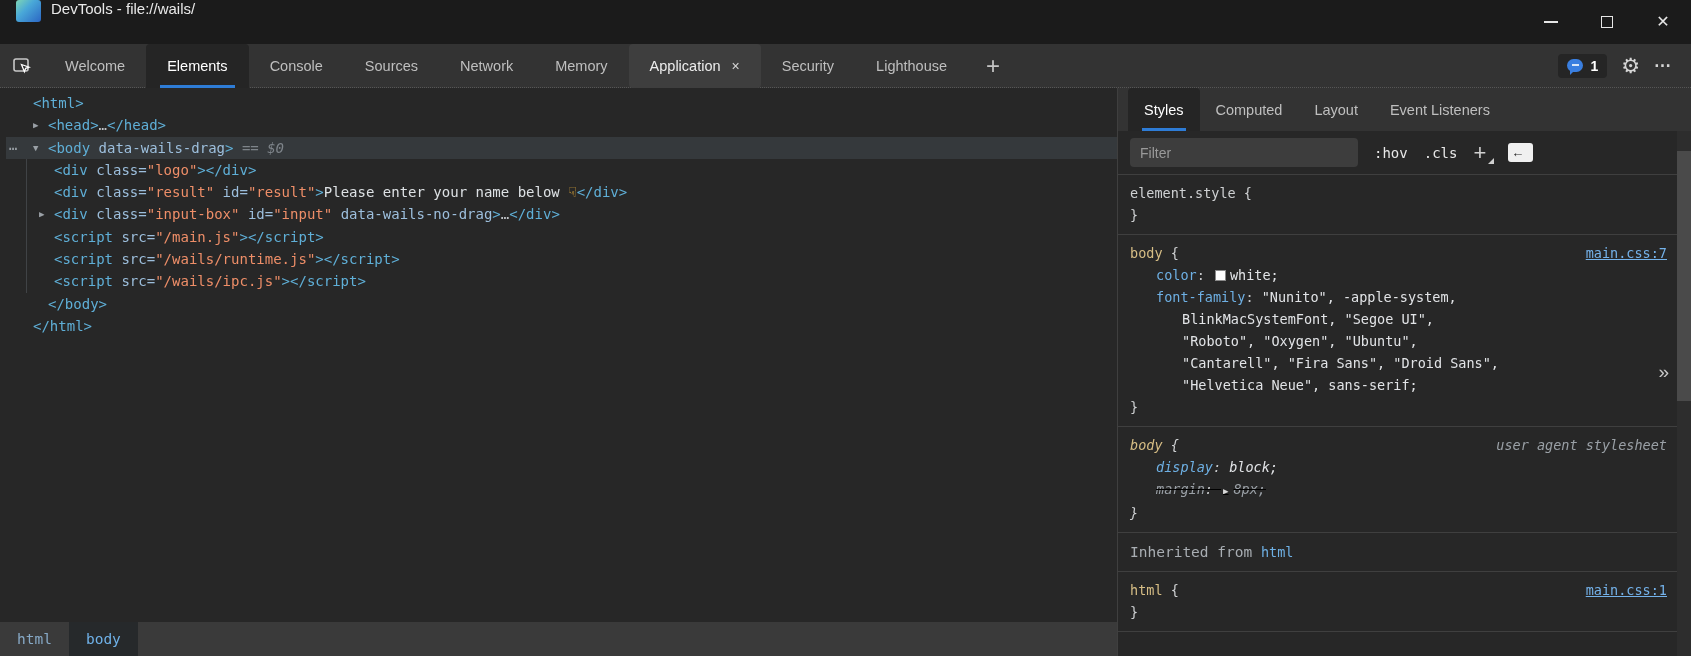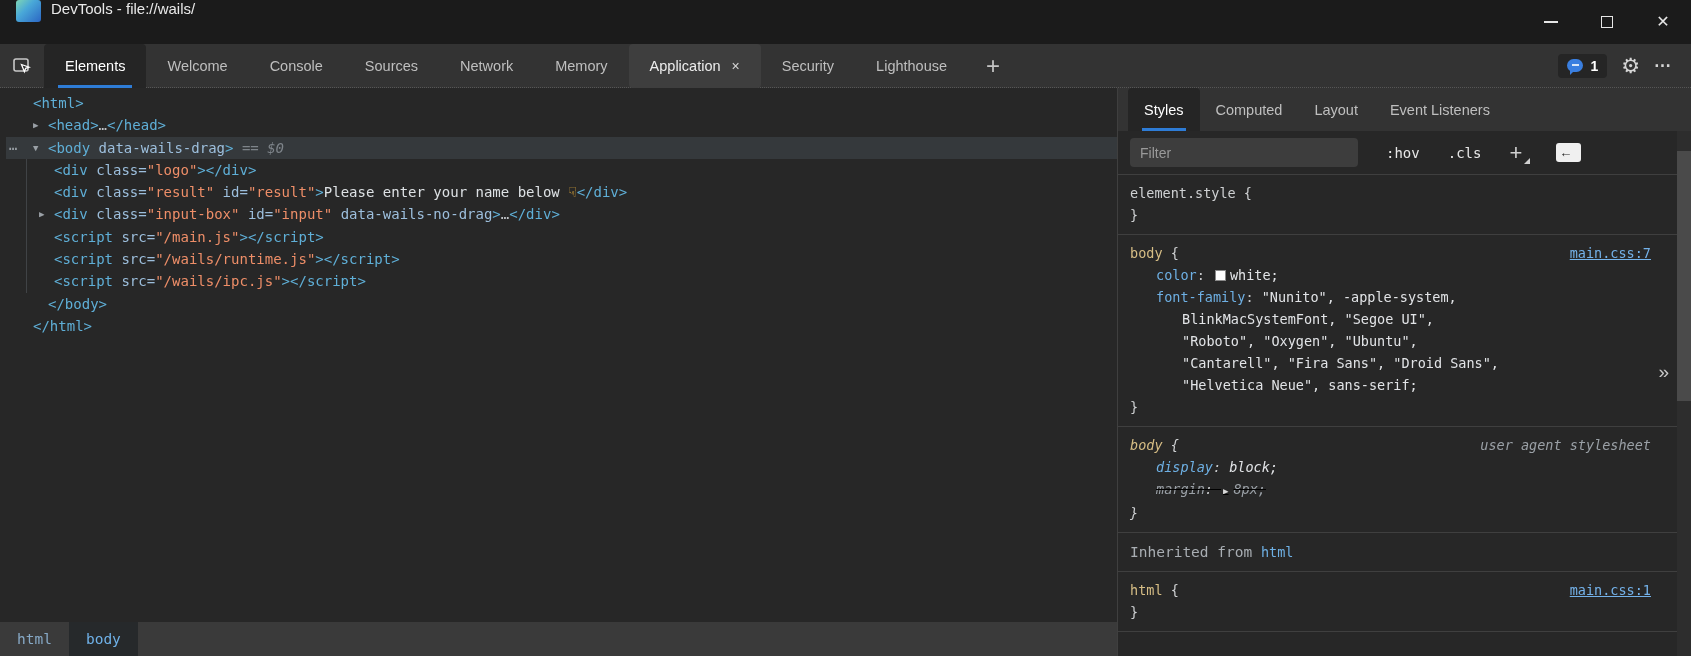--- a/index.html
+++ b/index.html
@@ -58,35 +58,35 @@
   .crumb-bar { height:34px; background:#3a3a3a; display:flex; align-items:stretch; font-size:14.5px; }
   .crumb { display:flex; align-items:center; padding:0 17px; color:#87a9c6; }
   .crumb.selected { background:#26292b; color:#6fb1e8; }
 
   
   .styles-panel { flex:1; position:relative; display:flex; flex-direction:column; background:#272727; }
   .side-tabs { height:43px; background:#333333; display:flex; align-items:stretch; padding-left:10px; position:relative; }
   .side-tabs .tab { padding:16px 16px; }
   .overflow-chevron { position:absolute; right:22px; top:0; height:100%; display:flex; align-items:center;
                       color:#c8c8c8; font-size:19px; }
-  .filter-row { height:44px; display:flex; align-items:center; gap:28px; padding:0 12px; margin-right:14px;
+  .filter-row { height:44px; display:flex; align-items:center; gap:16px; padding:0 12px; margin-right:14px;
                 border-bottom:1px solid #3f3f3f; }
   .filter-input { width:228px; height:29px; background:#3d3d3d; border:none; border-radius:4px; color:#d8d8d8;
                   font-size:14px; padding:0 10px; outline:none; }
   .filter-input::placeholder { color:#9a9a9a; }
   .pseudo-toggle { color:#e8e8e8; font-size:14px; font-weight:normal; font-family:"DejaVu Sans Mono", monospace; }
   .new-rule { color:#d0d0d0; font-size:22px; font-weight:300; position:relative; padding-right:6px; }
   .new-rule::after { content:""; position:absolute; right:-2px; bottom:2px;
                      border-left:6px solid transparent; border-bottom:6px solid #d0d0d0; }
   .pane-toggle { width:25px; height:19px; background:#f0f0f0; border-radius:3px; display:flex; align-items:center;
                  justify-content:flex-start; padding-left:3px; }
   .pane-toggle span { color:#252525; font-size:13px; font-weight:bold; line-height:1; }
 
   .sections { flex:1; overflow:hidden; margin-right:14px; font-size:13.5px; line-height:22px; }
-  .section { border-bottom:1px solid #3f3f3f; padding:7px 16px 8px 12px; }
+  .section { border-bottom:1px solid #3f3f3f; padding:7px 0 8px 12px; }
   .sel-line { display:flex; justify-content:space-between; padding-right:10px; }
   .selector.tan { color:#d6bd85; } .selector.plain { color:#cfd1d3; }
   .brace { color:#cfd1d3; }
   .css-link { color:#74b2ea; text-decoration:underline; }
   .ua-note { color:#9aa0a6; font-style:italic; }
   .prop { padding-left:26px; white-space:nowrap; }
   .pwrap { padding-left:52px; white-space:nowrap; color:#e2e4e7; }
   .pname { color:#6eb0e4; } .pval { color:#e2e4e7; } .pcolon { color:#c6c8ca; }
   .exp-arrow { color:#d8d8d8; font-size:9px; margin:0 5px 0 2px; }
   .sw { display:inline-block; width:11px; height:11px; border:1px solid #8a8a8a; margin:0 4px 0 2px; vertical-align:-1px; }
@@ -121,25 +121,25 @@
 </div>
 
 <div class="toolbar">
   <div class="inspect-btn">
     <svg width="22" height="22" viewBox="0 0 22 22">
       <rect x="3" y="4" width="14" height="12" rx="2" fill="none" stroke="#c8c8c8" stroke-width="1.6"></rect>
       <path d="M10.5 9.5 L18 12.2 L14.6 13.3 L13.4 16.7 Z" fill="#272727" stroke="#ffffff" stroke-width="1.3"></path>
     </svg>
   </div>
   <div class="tabs" id="main-tabs">
+      <div class="tab">
+        <span>Welcome</span>
+      </div>
       <div class="tab active">
         <span>Elements</span>
-      </div>
-      <div class="tab">
-        <span>Welcome</span>
       </div>
       <div class="tab">
         <span>Console</span>
       </div>
       <div class="tab">
         <span>Sources</span>
       </div>
       <div class="tab">
         <span>Network</span>
       </div>

